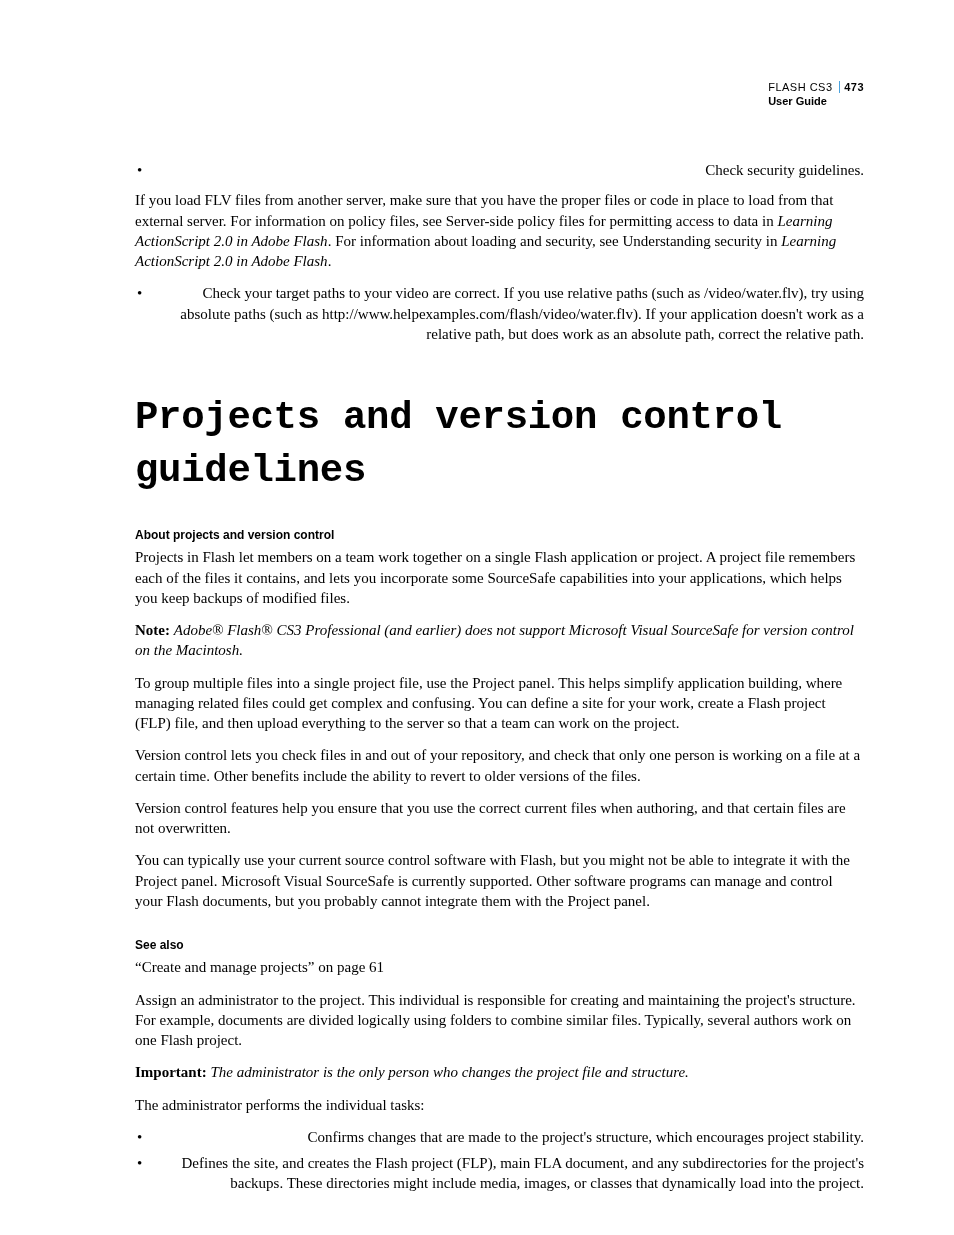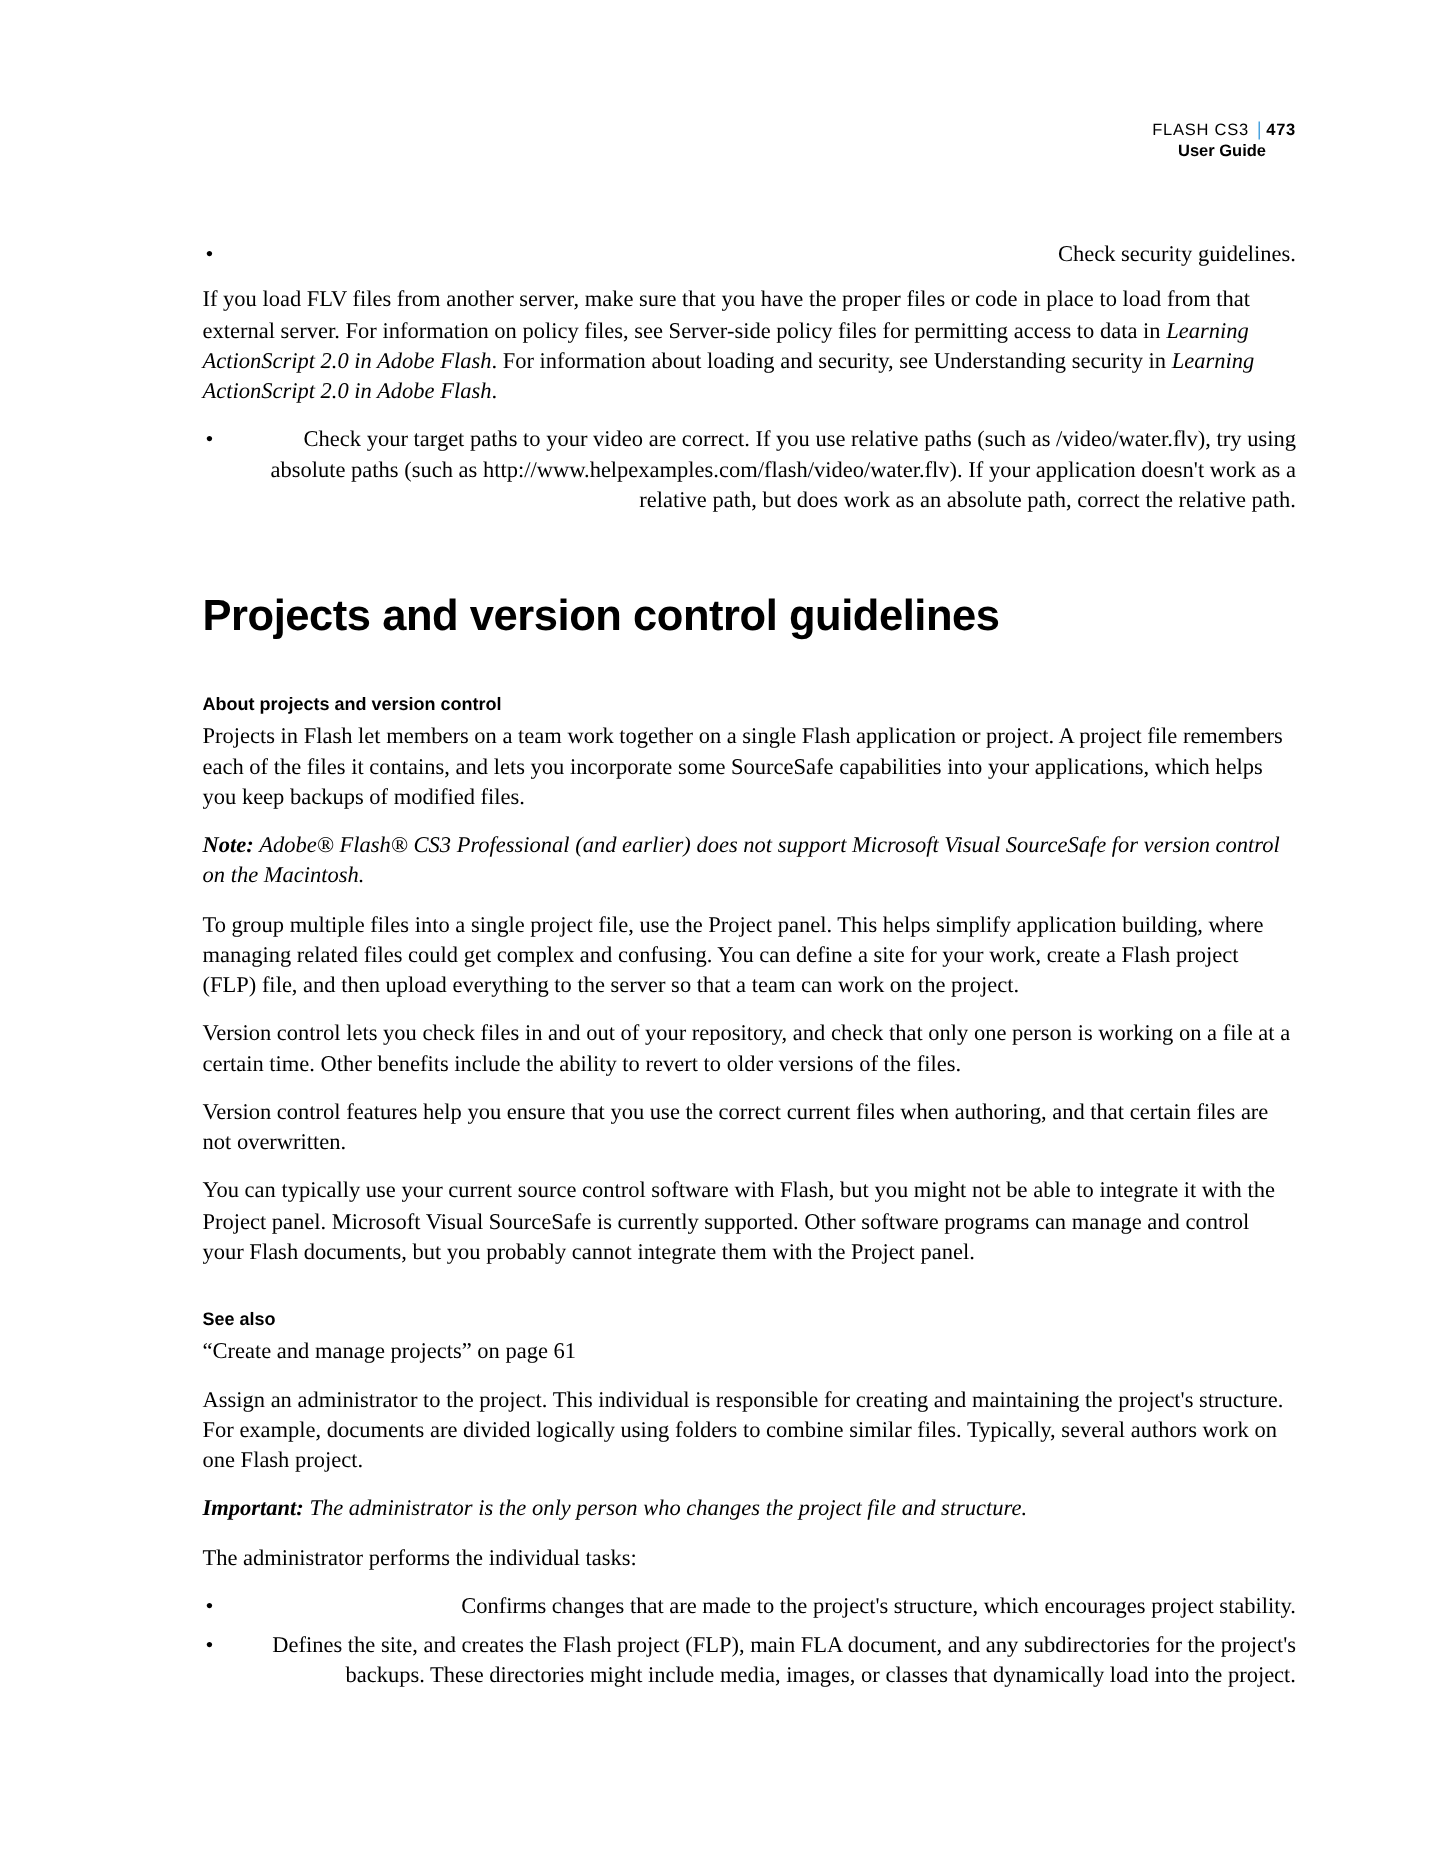--- a/index.html
+++ b/index.html
@@ -11,21 +11,20 @@
     width: 954px;
   }
   .page {
     padding: 80px 90px 60px 135px;
     position: relative;
   }
   .header {
     position: absolute;
     top: 80px;
     right: 90px;
-    text-align: right;
     font-family: "Myriad Pro", "Helvetica Neue", Arial, sans-serif;
     font-size: 11px;
     line-height: 1.3;
   }
   .header-line1 {
     letter-spacing: 0.5px;
   }
   .header-pagenum {
     font-weight: bold;
     border-left: 1.5px solid #4aa3df;
@@ -55,35 +54,34 @@
   ul.bullets > li::before {
     content: "•";
     position: absolute;
     left: -18px;
     top: 0;
   }
   p {
     margin: 0 0 12px 0;
   }
   h1 {
-    font-family: Liberation Sans, sans-serif;
+    font-family: Liberation Mono, monospace;
     font-weight: bold;
-    font-size: 29px;
+    font-size: 39px;
     margin: 48px 0 30px 0;
     letter-spacing: -0.3px;
   }
   h2 {
     font-family: "Myriad Pro", "Helvetica Neue", Arial, sans-serif;
     font-weight: bold;
     font-size: 12px;
     margin: 26px 0 4px 0;
   }
   .note-label, .imp-label {
     font-weight: bold;
-    font-style: italic;
   }
   .note-text, .imp-text {
     font-style: italic;
   }
   .italic {
     font-style: italic;
   }
   .seealso-link {
     margin-top: 2px;
   }

